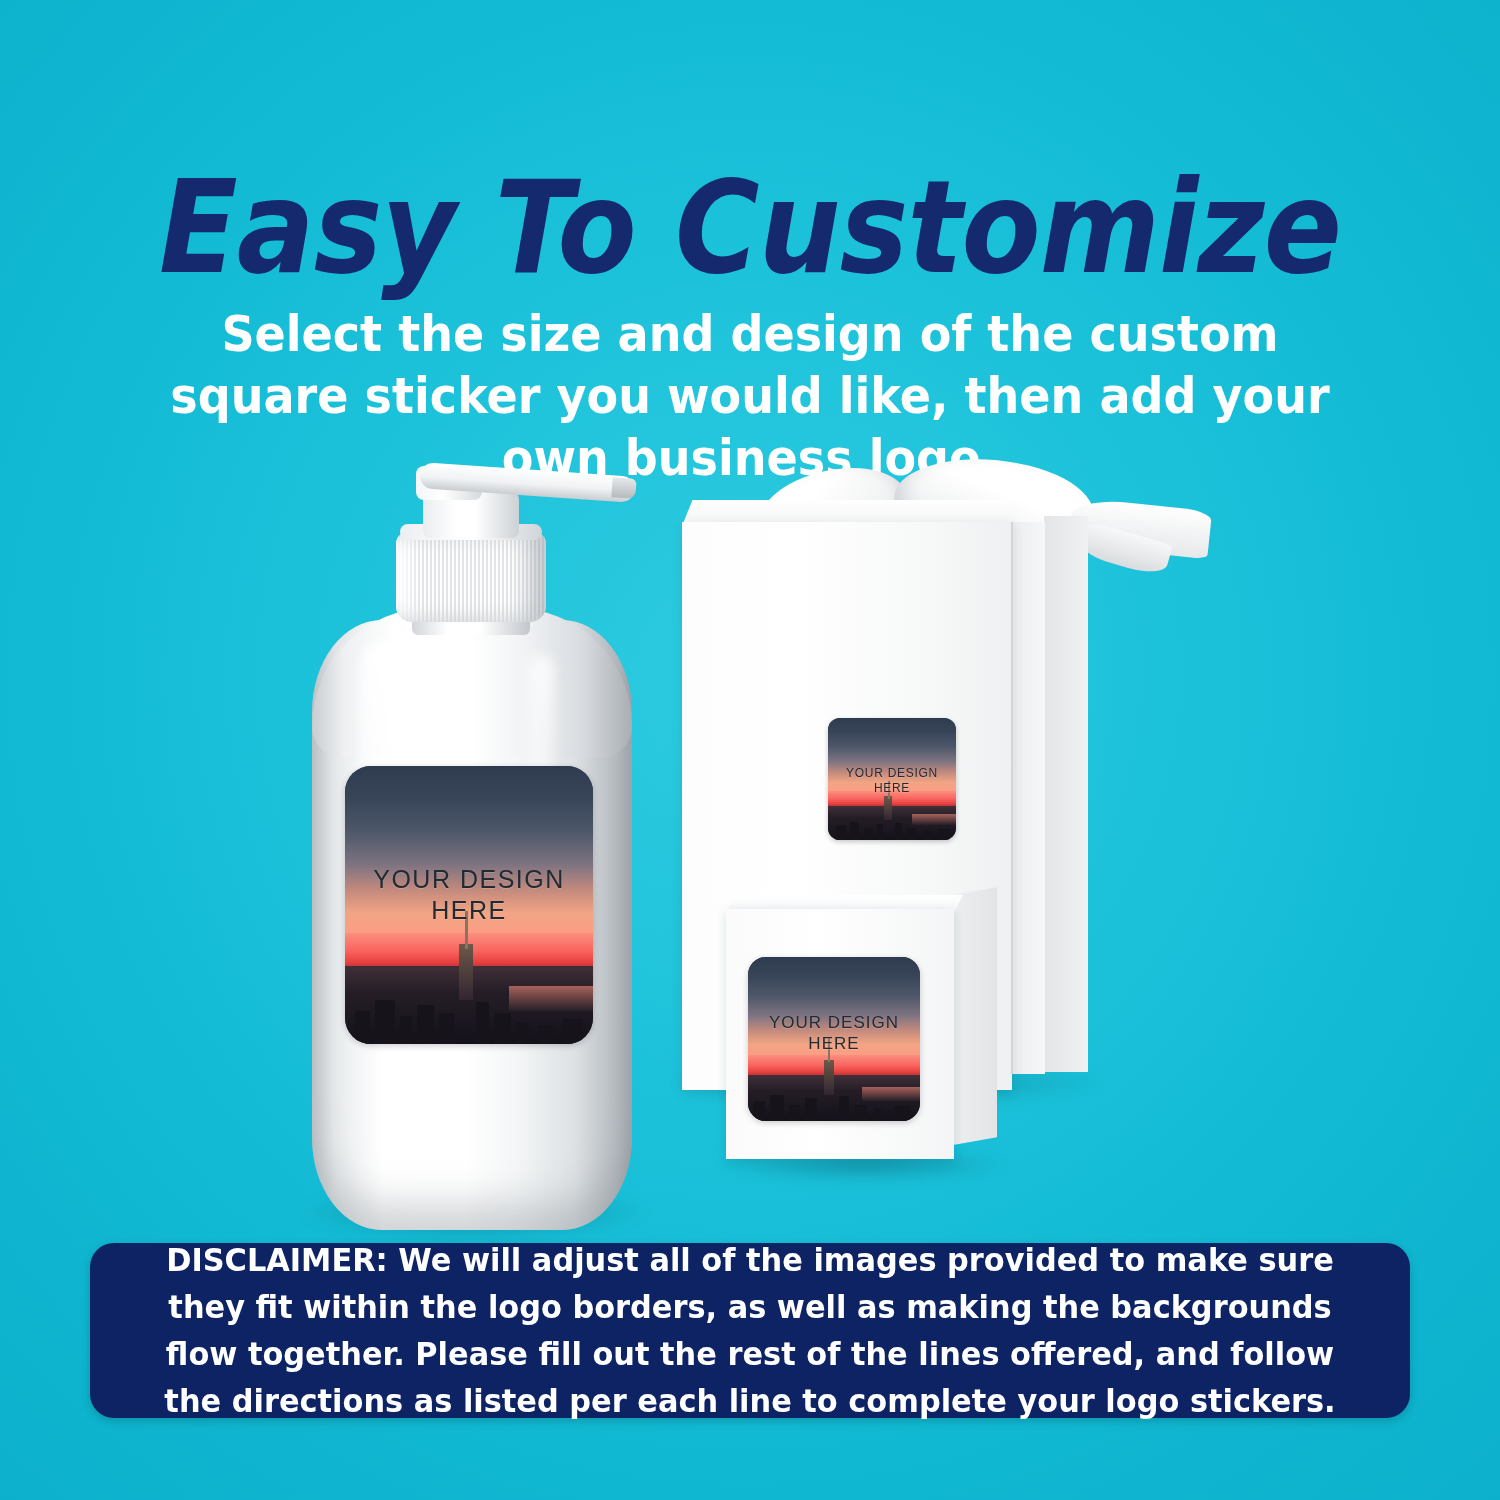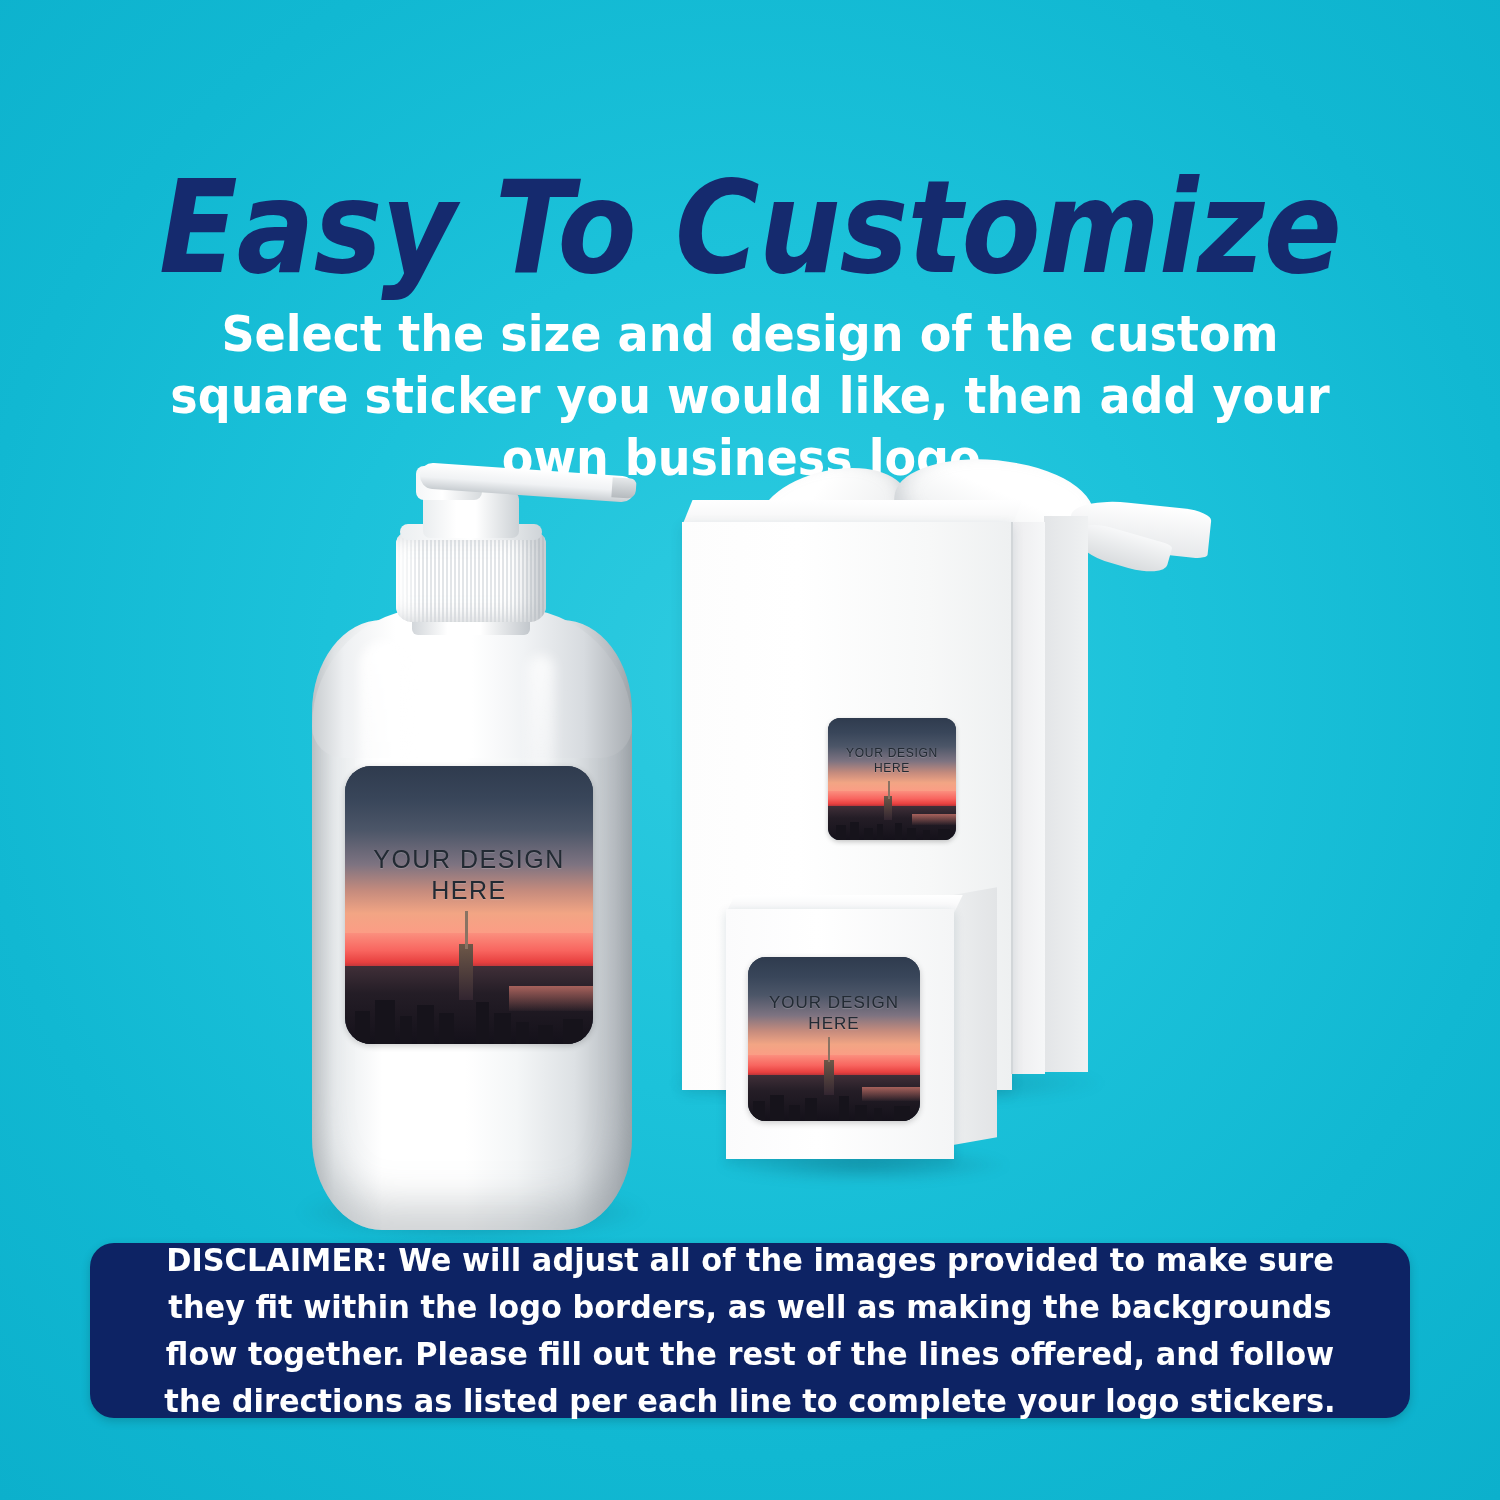--- a/index.html
+++ b/index.html
@@ -81,20 +81,21 @@
     position:absolute;background:linear-gradient(to bottom,#6e5848,#322530);
   }
   .sticker .stxt{
     position:absolute;left:0;right:0;
     text-align:center;color:#222a33;
     font-family:"Liberation Sans", sans-serif;
     font-weight:400;
     letter-spacing:.06em;
     line-height:1.22;
     text-shadow:0 1px 1px rgba(255,255,255,.18);
+    margin-top:20px;
   }
 
   
   #bottle-group{position:absolute;left:290px;top:440px;width:370px;height:790px;}
   .b-body{
     position:absolute;left:22px;top:180px;width:320px;height:610px;
     border-radius:70px/92px;
     background:
       linear-gradient(to right,
         #c9cdd0 0%, #e9ecee 7%, #ffffff 22%, #ffffff 48%,

